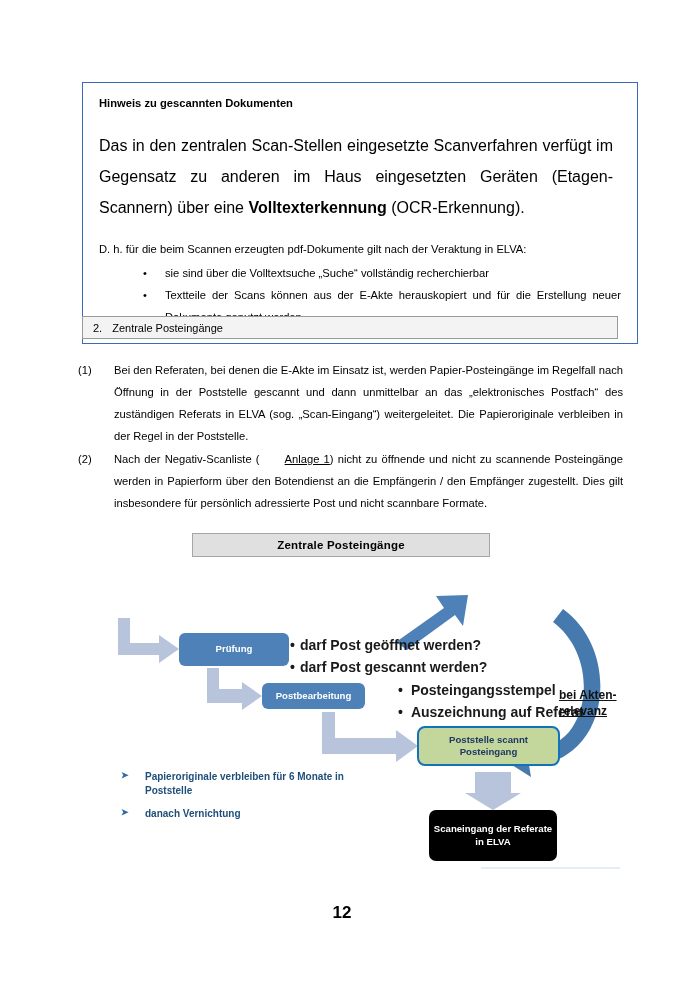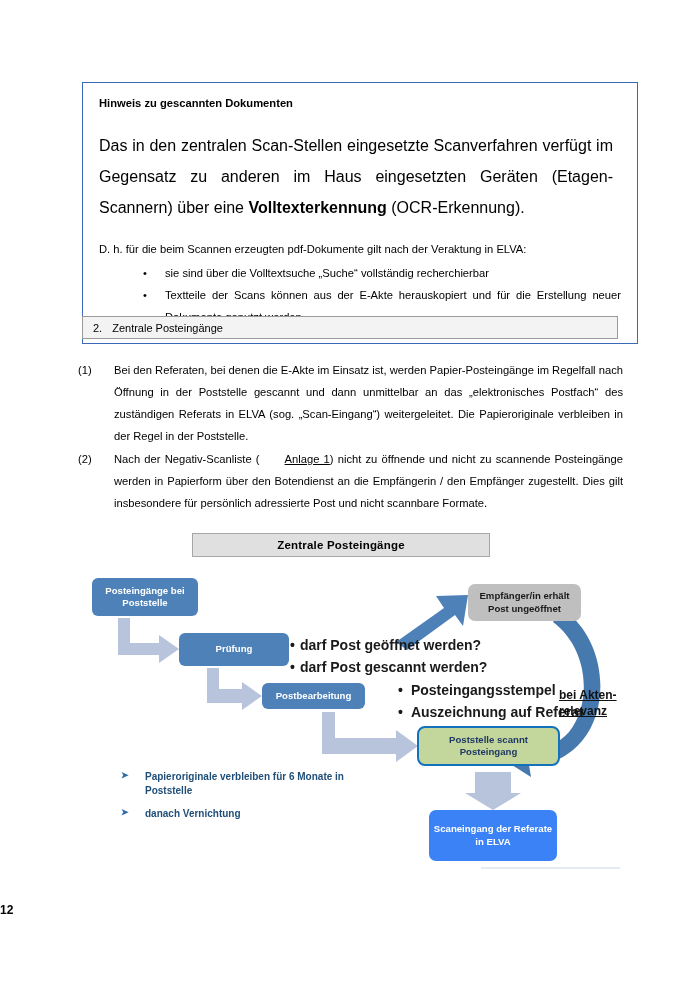--- a/index.html
+++ b/index.html
@@ -156,21 +156,21 @@
     color: #1a1a1a;
     border-radius: 7px;
   }
   .node.green {
     background: #c3d69b;
     color: #1f3864;
     border: 2.5px solid #1272bb;
     border-radius: 8px;
   }
   .node.orange {
-    background: #3b82f6;
+    background: #000000;
     color: #ffffff;
     border-radius: 7px;
   }
 
   .n-posteingaenge { left: 7px;   top: 13px;  width: 106px; height: 38px; }
   .n-pruefung      { left: 94px;  top: 68px;  width: 110px; height: 33px; }
   .n-postbearb     { left: 177px; top: 118px; width: 103px; height: 26px; }
   .n-empfaenger    { left: 383px; top: 19px;  width: 113px; height: 37px; }
   .n-poststelle    { left: 332px; top: 161px; width: 143px; height: 40px; }
   .n-scaneingang   { left: 344px; top: 245px; width: 128px; height: 51px; }
@@ -238,22 +238,22 @@
     font-size: 9px;
     color: #2e6ca4;
   }
 
   
   .page-number {
     position: absolute;
     left: 0;
     top: 903px;
     width: 684px;
-    text-align: left;
-    font-size: 12px;
+    text-align: center;
+    font-size: 17px;
     font-weight: bold;
   }
 </style>
 </head>
 <body>
 
 <div class="notice-box">
   <div class="notice-title">Hinweis zu gescannten Dokumenten</div>
   <div class="notice-para"><span>Das in den zentralen Scan-Stellen eingesetzte Scanverfahren verfügt im Gegensatz zu anderen im Haus eingesetzten Geräten (Etagen-Scannern) über eine </span><b>Volltexterkennung</b><span> (OCR-Erkennung).</span></div>
   <div class="notice-lead">D. h. für die beim Scannen erzeugten pdf-Dokumente gilt nach der Veraktung in ELVA:</div>
@@ -310,24 +310,22 @@
                C 508 137, 503 83, 468 57 Z" fill="#4679ad"></path>
     </g>
 
     <g>
       <path d="M 390 207 L 426 207 L 426 228 L 436 228 L 408 245 L 380 228 L 390 228 Z" fill="#b8c4dc"></path>
     </g>
 
     <line x1="396" y1="303" x2="535" y2="303" stroke="#dce6f1" stroke-width="1.5"></line>
   </svg>
 
-  <div class="node blue n-posteingaenge">Posteingänge bei Poststelle</div>
   <div class="node blue n-pruefung">Prüfung</div>
   <div class="node blue n-postbearb">Postbearbeitung</div>
-  <div class="node gray n-empfaenger">Empfänger/in erhält Post ungeöffnet</div>
   <div class="node green n-poststelle">Poststelle scannt Posteingang</div>
   <div class="node orange n-scaneingang">Scaneingang der Referate in ELVA</div>
 
   <div class="dia-bullets bul-pruefung">
     <div class="b">darf Post geöffnet werden?</div>
     <div class="b">darf Post gescannt werden?</div>
   </div>
 
   <div class="dia-bullets bul-stempel">
     <div class="b">Posteingangsstempel</div>

